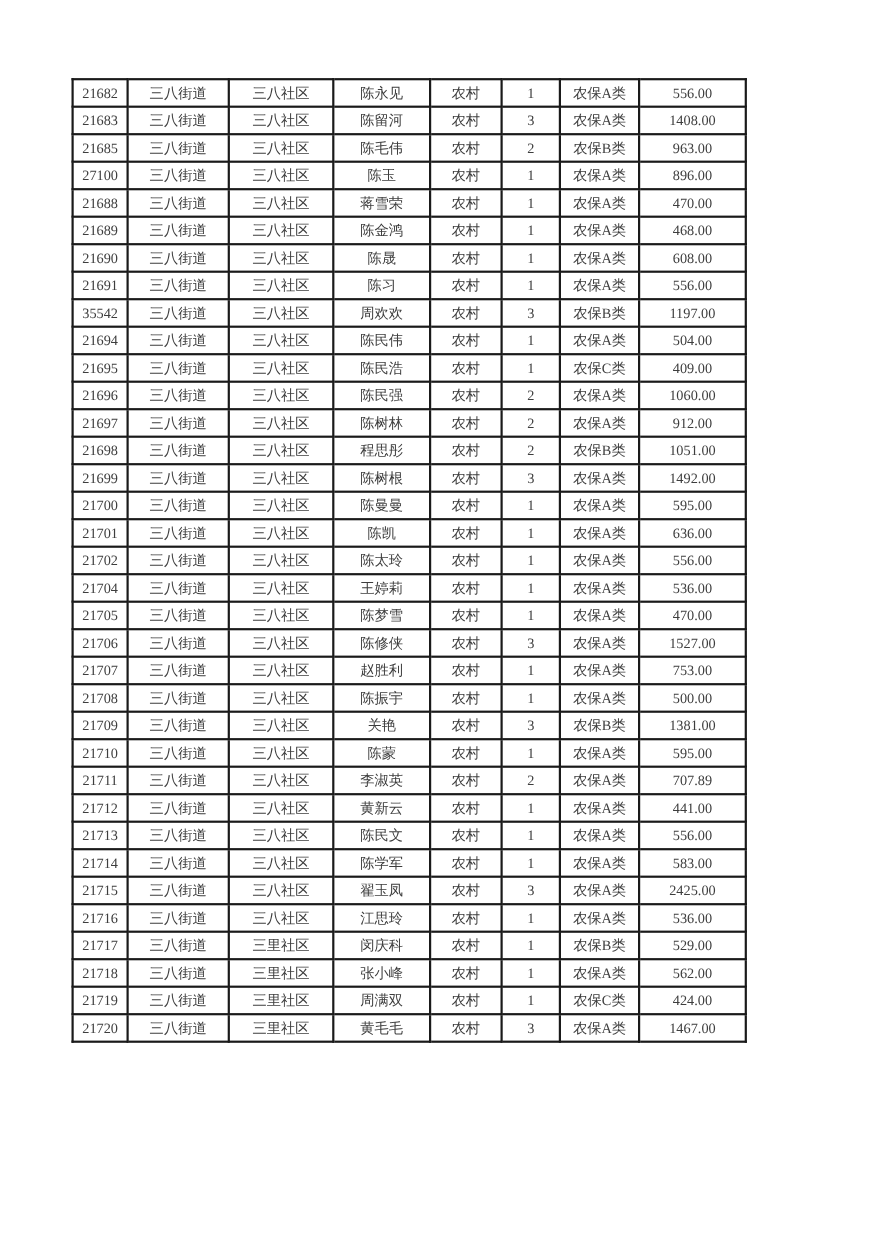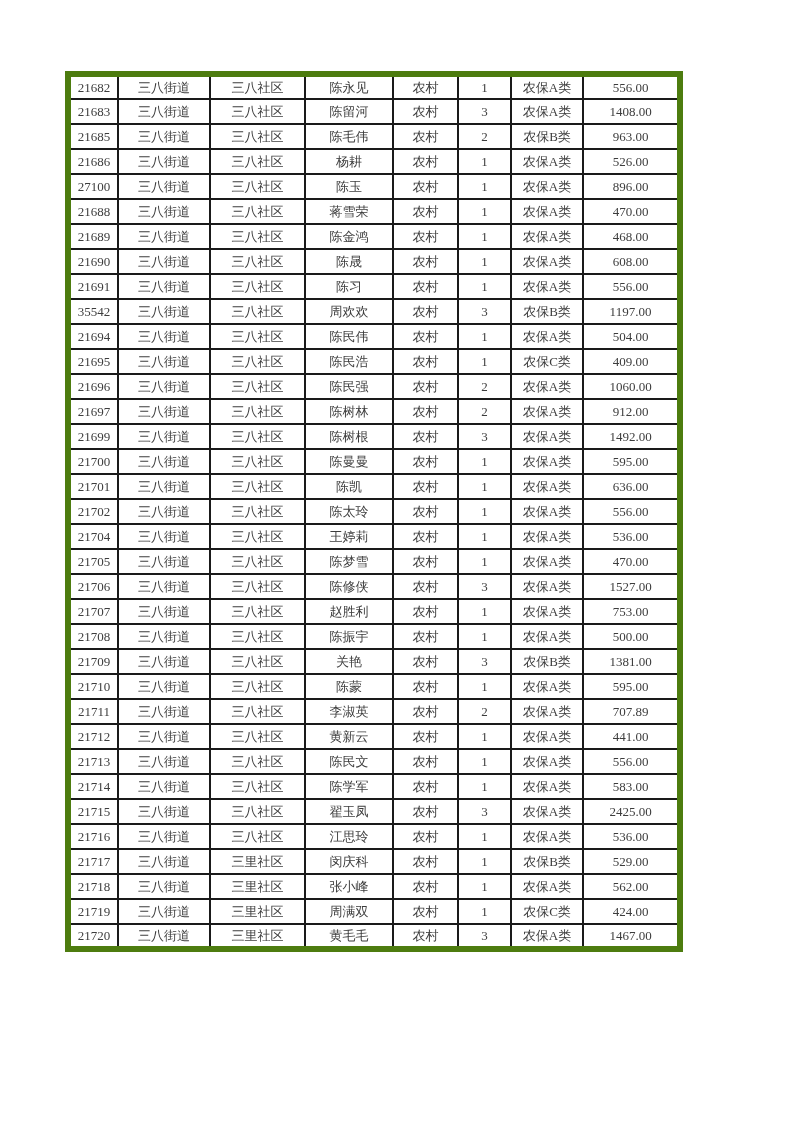--- a/index.html
+++ b/index.html
@@ -15,21 +15,21 @@
     overflow: hidden;
     font-family: "Liberation Serif", "DejaVu Serif", serif;
   }
   table.records {
     position: absolute;
     left: 65px;
     top: 71px;
     width: 612px;
     border-collapse: collapse;
     table-layout: fixed;
-    border: 6px solid #4d7c0f;
+    border: 1px solid #4d7c0f;
   }
   table.records td {
     border: 2px solid #1a1a1a;
     height: 25px;
     padding: 0 2px;
     box-sizing: border-box;
     text-align: center;
     vertical-align: middle;
     font-size: 13px;
     line-height: 21px;
@@ -87,30 +87,20 @@
           <td>21685</td>
           <td>三八街道</td>
           <td>三八社区</td>
           <td>陈毛伟</td>
           <td>农村</td>
           <td>2</td>
           <td>农保B类</td>
           <td>963.00</td>
         </tr>
         <tr>
-          <td>21686</td>
-          <td>三八街道</td>
-          <td>三八社区</td>
-          <td>杨耕</td>
-          <td>农村</td>
-          <td>1</td>
-          <td>农保A类</td>
-          <td>526.00</td>
-        </tr>
-        <tr>
           <td>27100</td>
           <td>三八街道</td>
           <td>三八社区</td>
           <td>陈玉</td>
           <td>农村</td>
           <td>1</td>
           <td>农保A类</td>
           <td>896.00</td>
         </tr>
         <tr>
@@ -195,20 +185,30 @@
         </tr>
         <tr>
           <td>21697</td>
           <td>三八街道</td>
           <td>三八社区</td>
           <td>陈树林</td>
           <td>农村</td>
           <td>2</td>
           <td>农保A类</td>
           <td>912.00</td>
+        </tr>
+        <tr>
+          <td>21698</td>
+          <td>三八街道</td>
+          <td>三八社区</td>
+          <td>程思彤</td>
+          <td>农村</td>
+          <td>2</td>
+          <td>农保B类</td>
+          <td>1051.00</td>
         </tr>
         <tr>
           <td>21699</td>
           <td>三八街道</td>
           <td>三八社区</td>
           <td>陈树根</td>
           <td>农村</td>
           <td>3</td>
           <td>农保A类</td>
           <td>1492.00</td>

